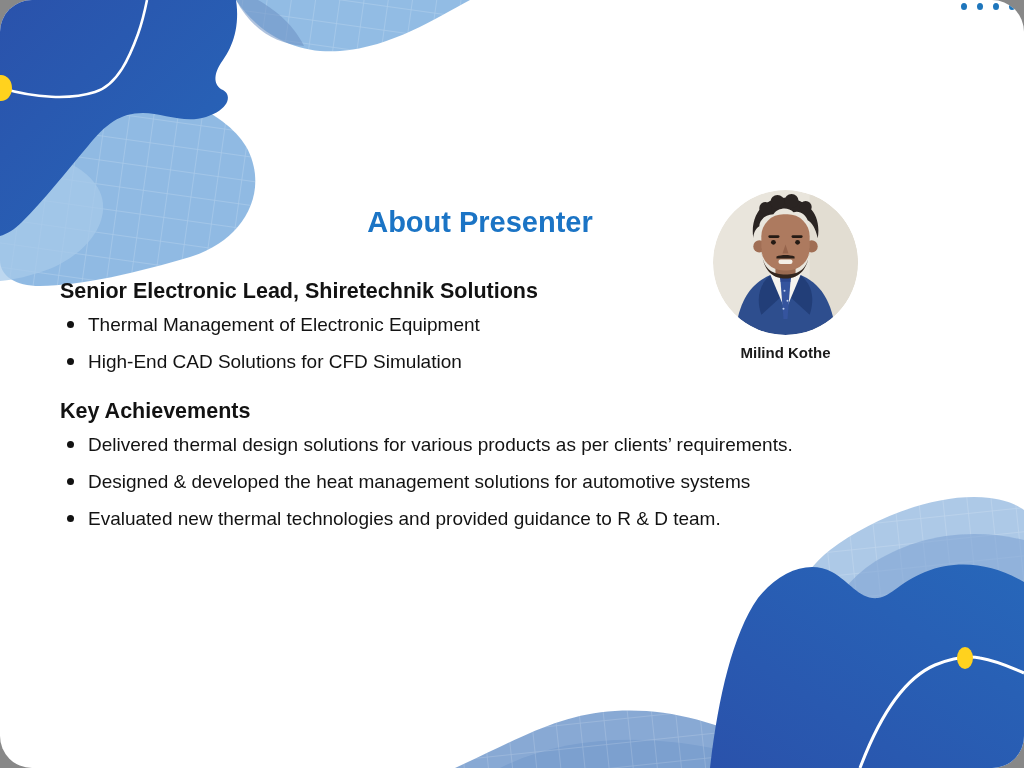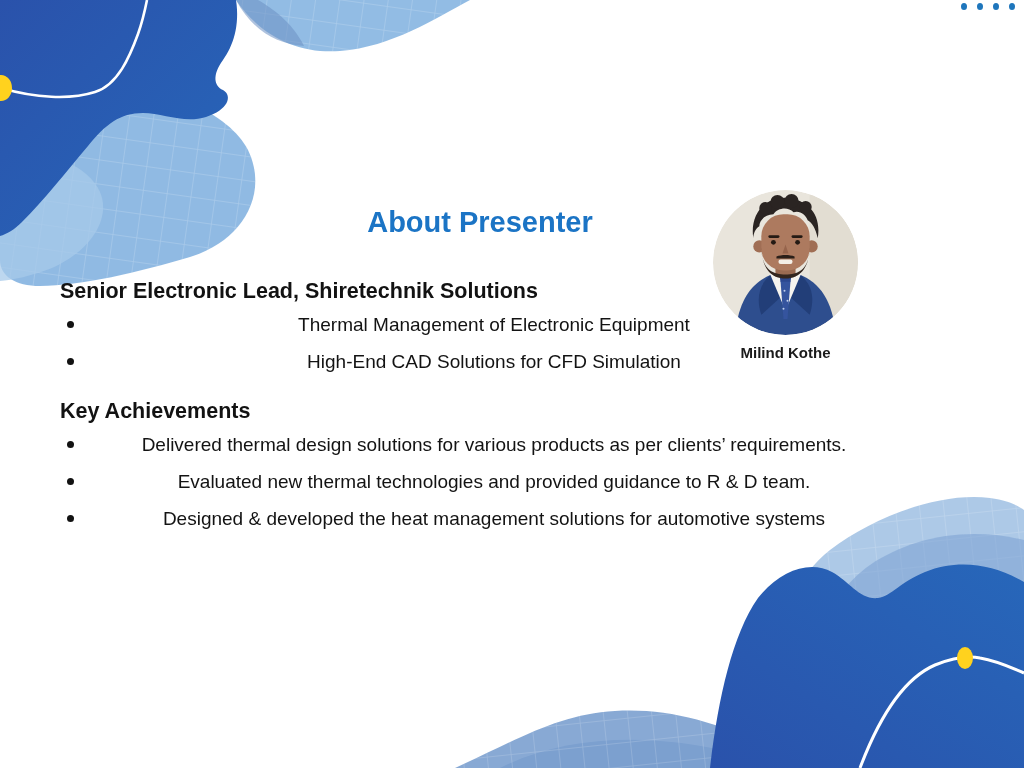--- a/index.html
+++ b/index.html
@@ -1,37 +1,37 @@
 <!DOCTYPE html>
 <html><head>
 <meta charset="utf-8">
 <style>
   html,body{margin:0;padding:0;background:#888;}
   .slide{
     position:relative;width:1024px;height:768px;background:#ffffff;
-    overflow:hidden;font-family:"Liberation Sans",sans-serif;color:#111;
+    overflow:hidden;font-family:"Liberation Sans",sans-serif;color:#111;border-radius:32px;
   }
   svg{display:block;}
   .decor{position:absolute;pointer-events:none;}
   .decor-tl{top:0;left:0;}
   .decor-br{top:430px;left:380px;}
   .top-dots{position:absolute;top:3px;left:961px;display:flex;gap:10px;}
   .top-dots .dot{width:6px;height:7px;border-radius:50%;background:#1E76BC;}
   .slide-title{
     position:absolute;top:203px;left:60px;width:840px;text-align:center;
     font-size:29px;font-weight:700;color:#1B74C5;line-height:38px;
   }
   .photo-wrap{position:absolute;top:190px;left:713px;width:145px;height:145px;
     border-radius:50%;overflow:hidden;}
   .presenter-name{position:absolute;top:344px;left:693px;width:185px;
     text-align:center;font-size:15px;font-weight:700;color:#1a1a1a;}
   .content{position:absolute;top:278px;left:60px;width:840px;}
   .content h2{margin:0 0 9px 0;font-size:21.5px;line-height:26px;font-weight:700;color:#121212;}
   .content h2.second{margin-top:24px;}
-  .content ul{list-style:none;margin:0 0 4px 0;padding:0;text-align:center;}
+  .content ul{list-style:none;margin:0 0 4px 0;padding:0;}
   .content li{position:relative;padding-left:28px;margin-bottom:13px;
     font-size:19px;line-height:24px;color:#131313;}
   .content li::before{content:"";position:absolute;left:7px;top:8px;width:7px;height:7px;
     border-radius:50%;background:#121212;}
 </style>
 </head>
 <body>
 
 <div class="slide">
 
@@ -148,18 +148,18 @@
 
   <div class="content">
     <h2>Senior Electronic Lead, Shiretechnik Solutions</h2>
     <ul>
       <li>Thermal Management of Electronic Equipment</li>
       <li>High-End CAD Solutions for CFD Simulation</li>
     </ul>
     <h2 class="second">Key Achievements</h2>
     <ul>
       <li>Delivered thermal design solutions for various products as per clients’ requirements.</li>
+      <li>Designed &amp; developed the heat management solutions for automotive systems</li>
       <li>Evaluated new thermal technologies and provided guidance to R &amp; D team.</li>
-      <li>Designed &amp; developed the heat management solutions for automotive systems</li>
     </ul>
   </div>
 
 </div>
 
 </body></html>

